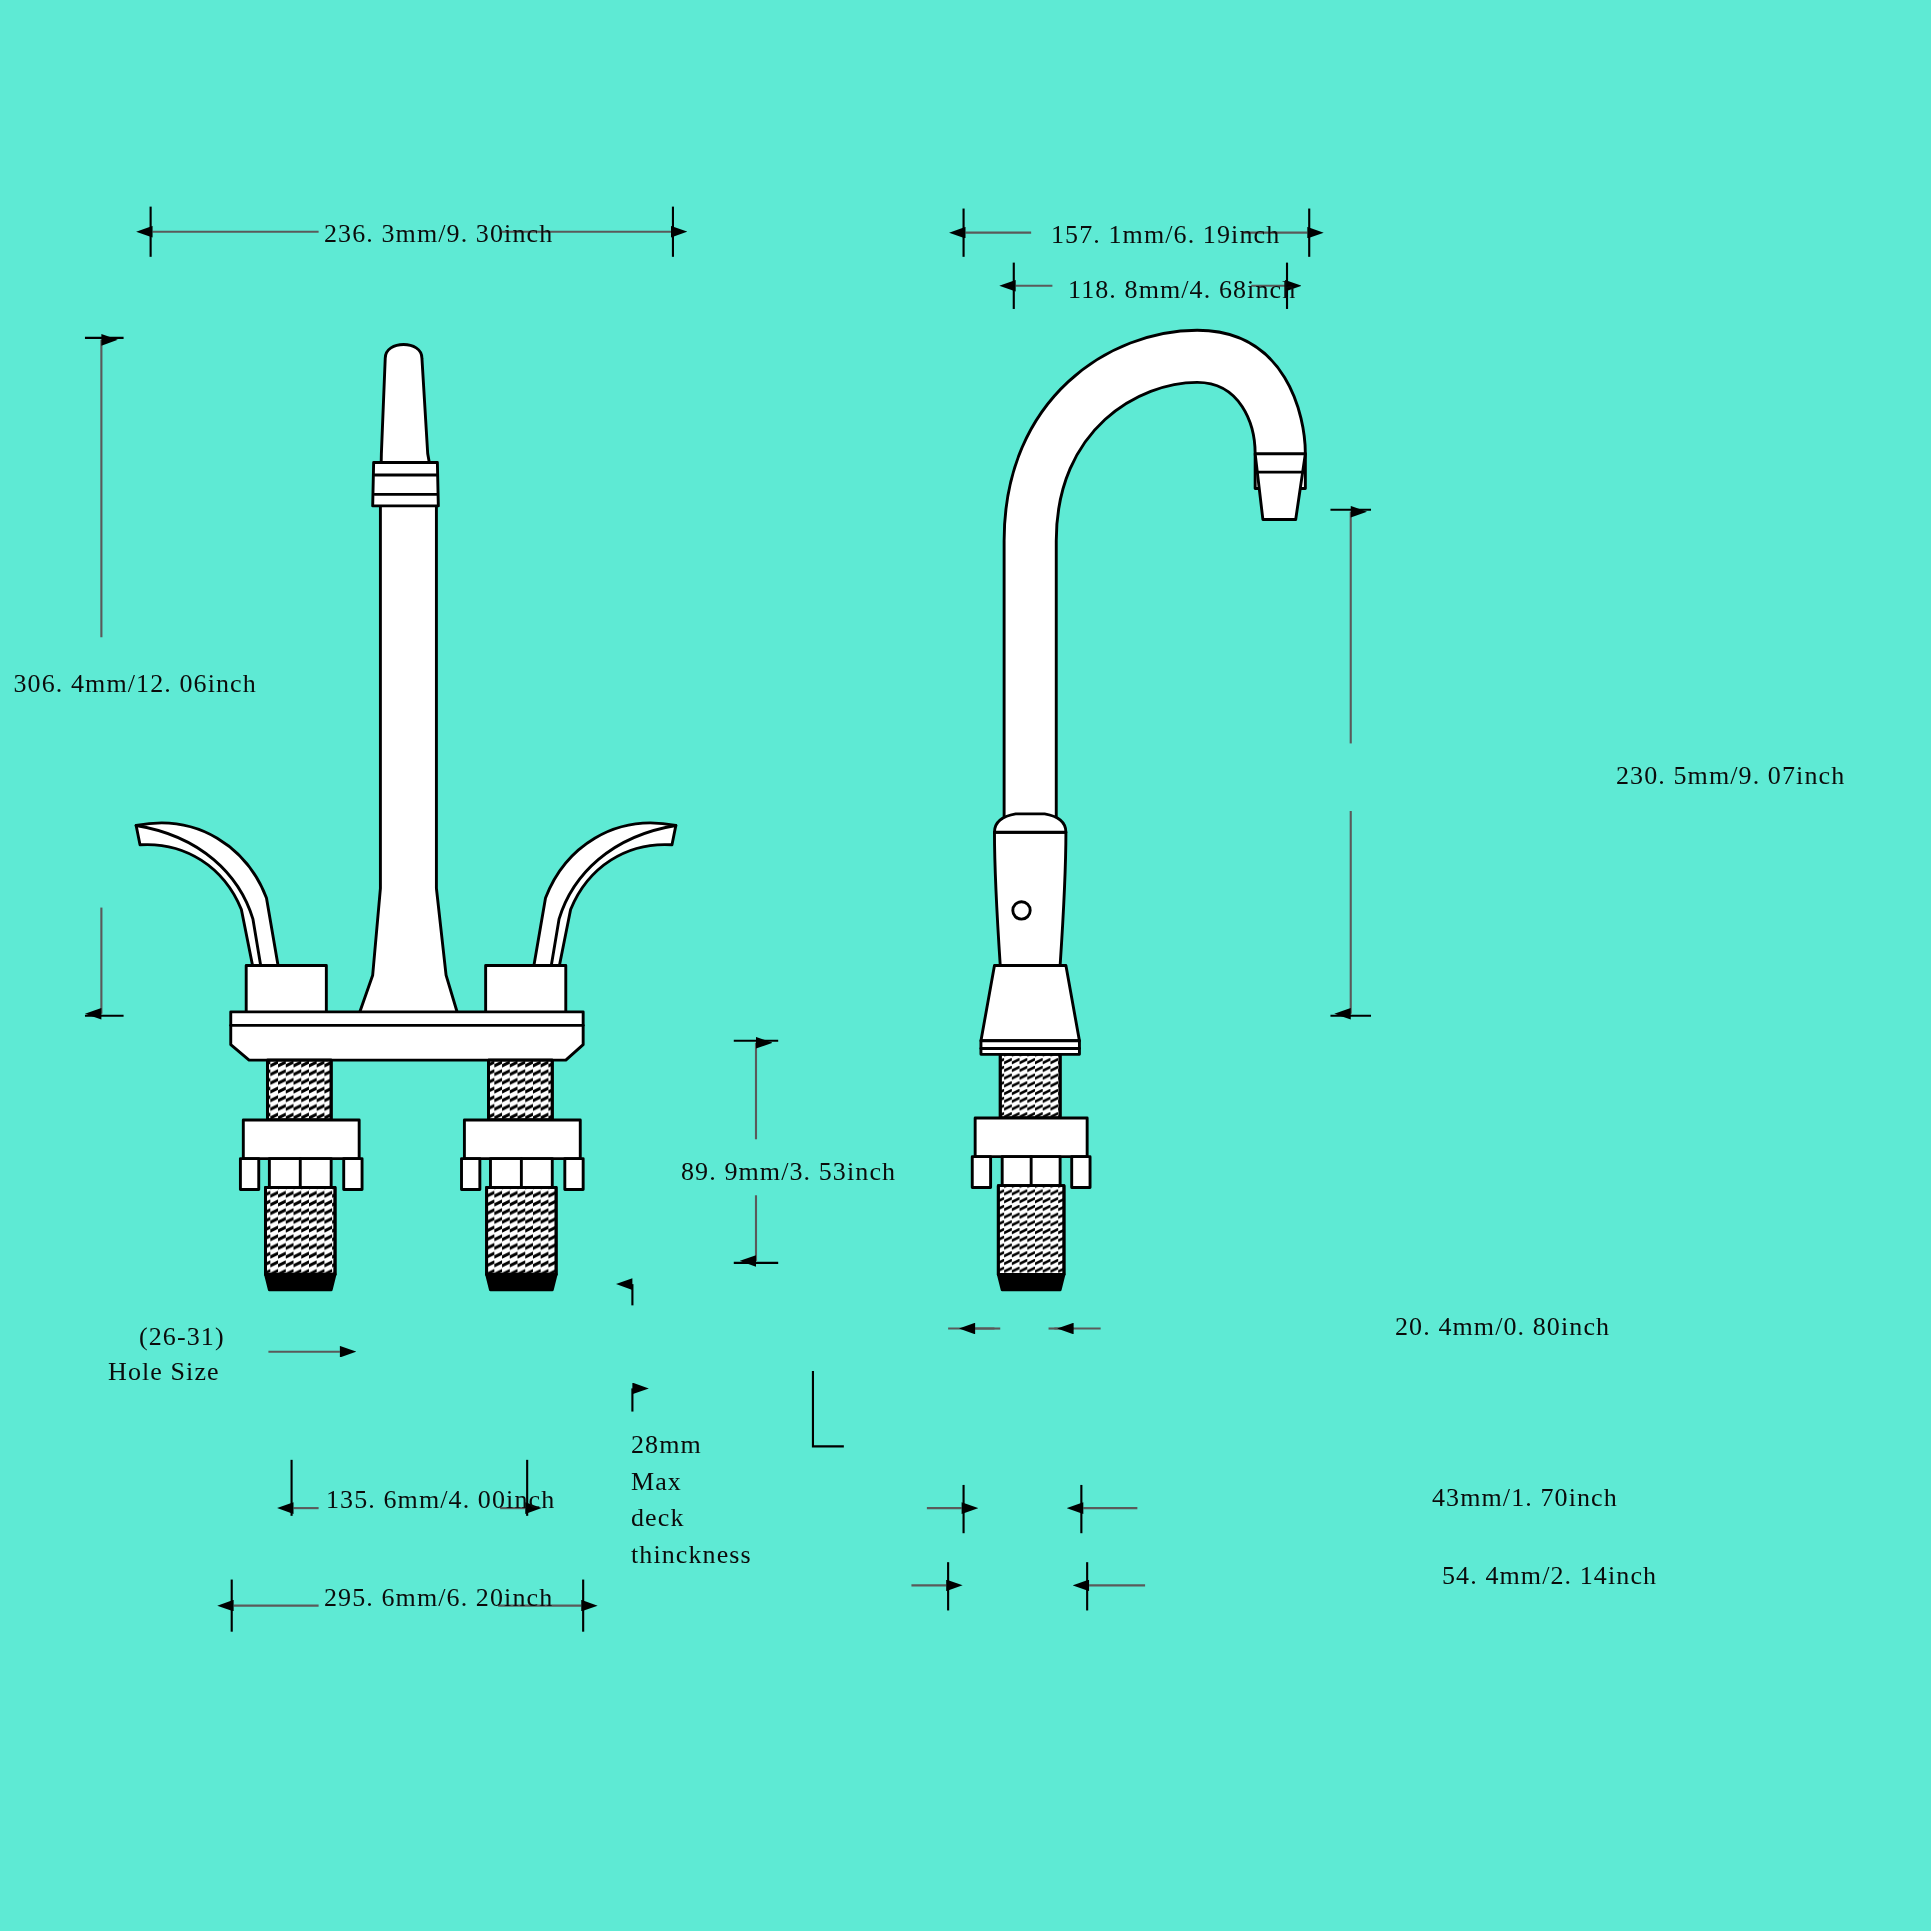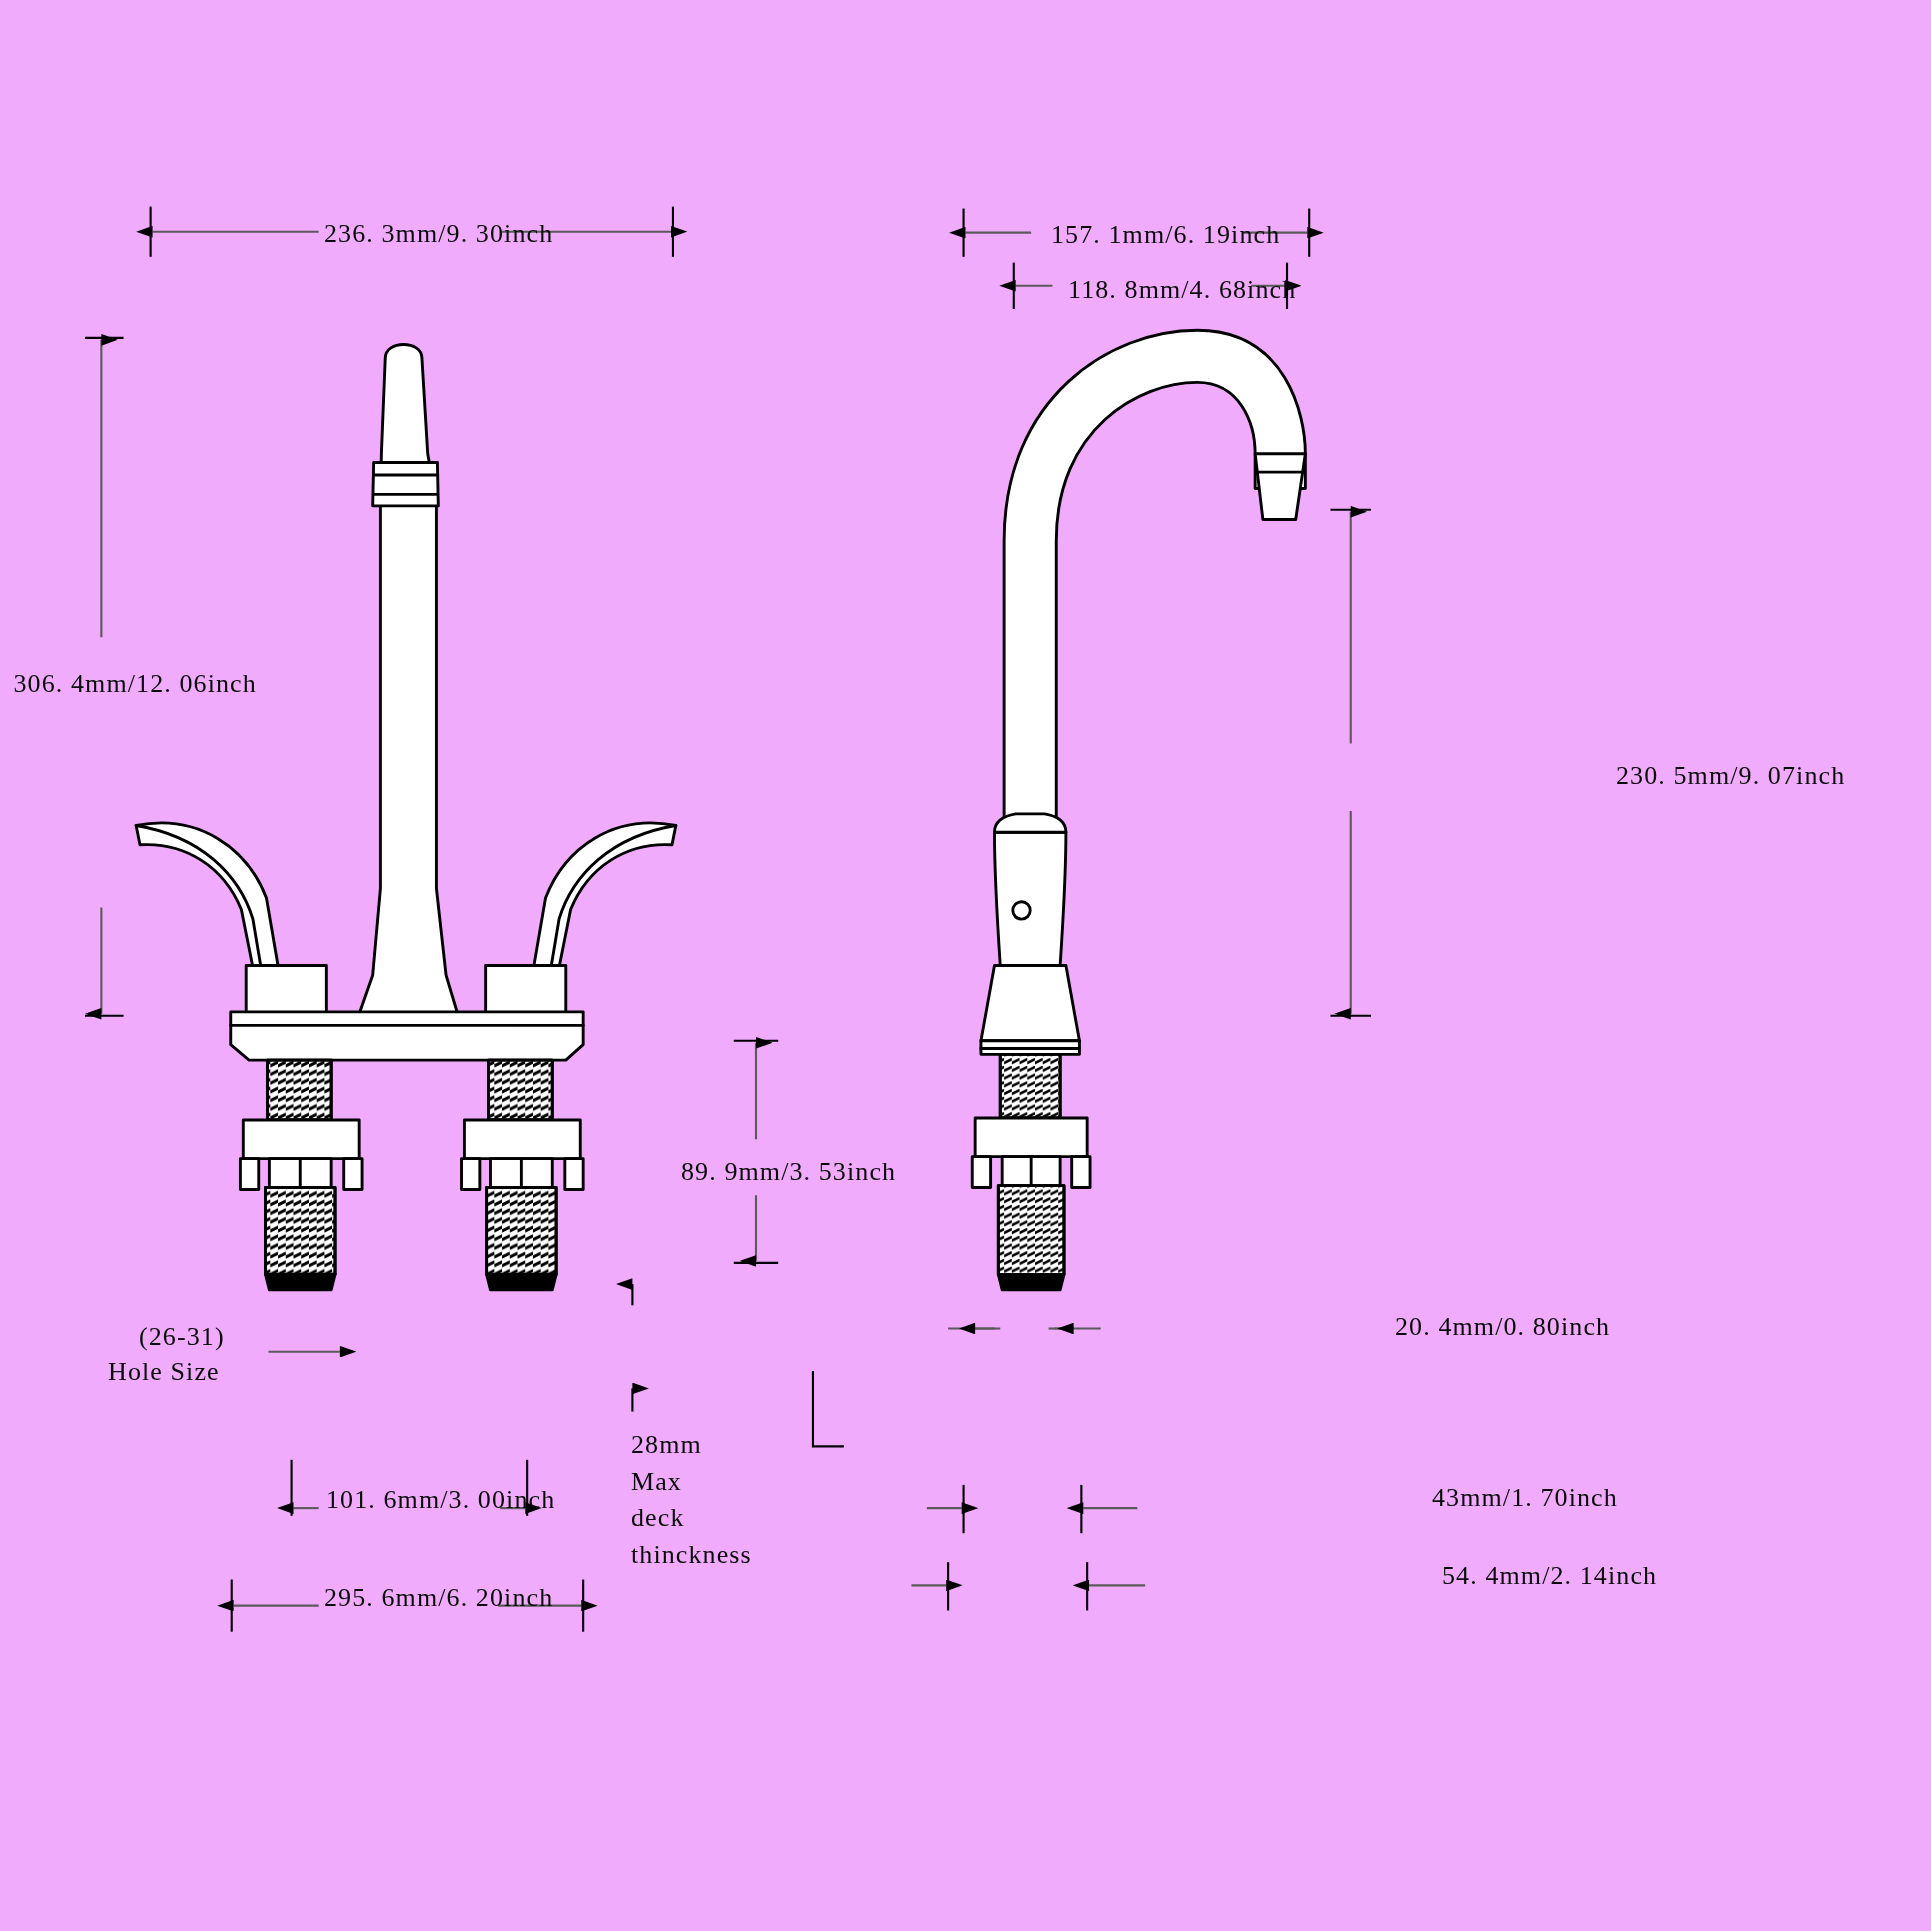--- a/index.html
+++ b/index.html
@@ -11,21 +11,21 @@
     width: 1931px;
     height: 1931px;
     font-family: "Liberation Serif", "DejaVu Serif", serif;
     color: #000000;
     overflow: hidden;
   }
   #stage {
     position: relative;
     width: 1931px;
     height: 1931px;
-    background: #f0abfc;
+    background: #5eead4;
   }
   svg.drawing {
     position: absolute;
     left: 0;
     top: 0;
     width: 1931px;
     height: 1931px;
   }
   .dimtext {
     position: absolute;
@@ -217,21 +217,21 @@
   <div class="dimtext" style="left:324px; top:216px;">236. 3mm/9. 30inch</div>
 
   <div class="dimtext" style="left:13.5px; top:660px;margin-top:6px;">306. 4mm/12. 06inch</div>
 
   <div class="dimtext" style="left:681px; top:1154px;">89. 9mm/3. 53inch</div>
 
   <div class="dimtext" style="left:139px; top:1319px;">(26-31)</div>
 
   <div class="dimtext" style="left:108px; top:1354px;text-align:center;">Hole Size</div>
 
-  <div class="dimtext" style="left:326px; top:1482px;">101. 6mm/3. 00inch</div>
+  <div class="dimtext" style="left:326px; top:1482px;">135. 6mm/4. 00inch</div>
 
   <div class="dimtext" style="left:324px; top:1580px;">295. 6mm/6. 20inch</div>
 
   <div class="dimtext" style="left:631px; top:1427px;text-align:center;">28mm</div>
   <div class="dimtext" style="left:631px; top:1464px;">Max</div>
   <div class="dimtext" style="left:631px; top:1500px;">deck</div>
   <div class="dimtext" style="left:631px; top:1537px;">thinckness</div>
 
   <div class="dimtext" style="left:1051px; top:217px;">157. 1mm/6. 19inch</div>
 

